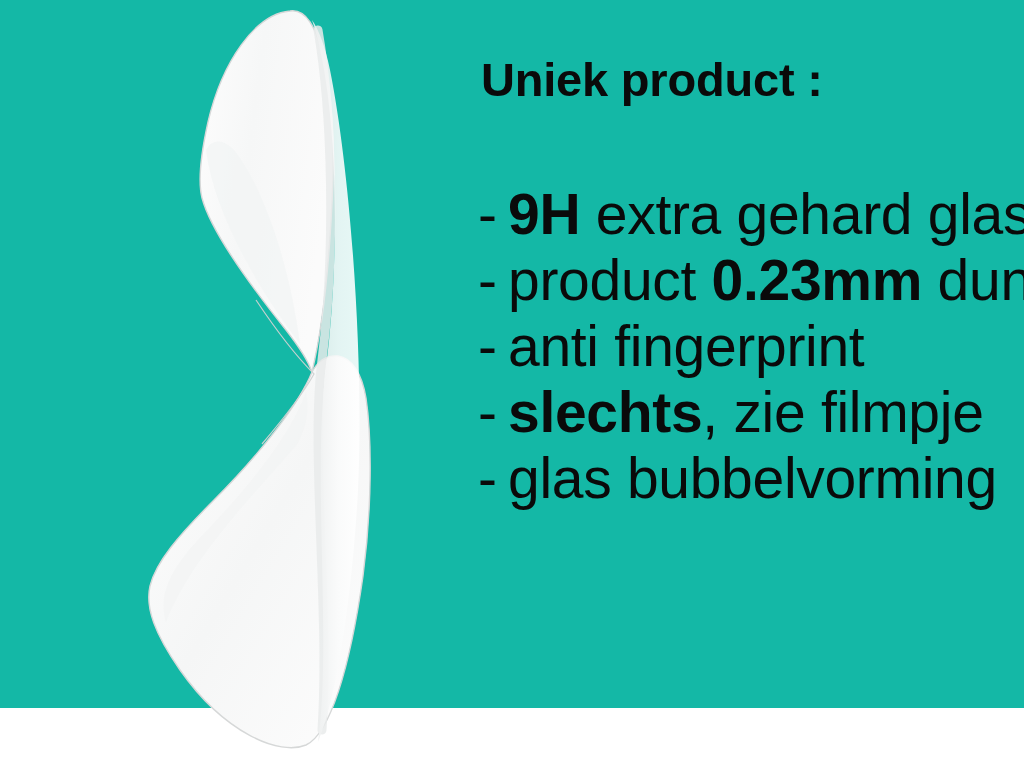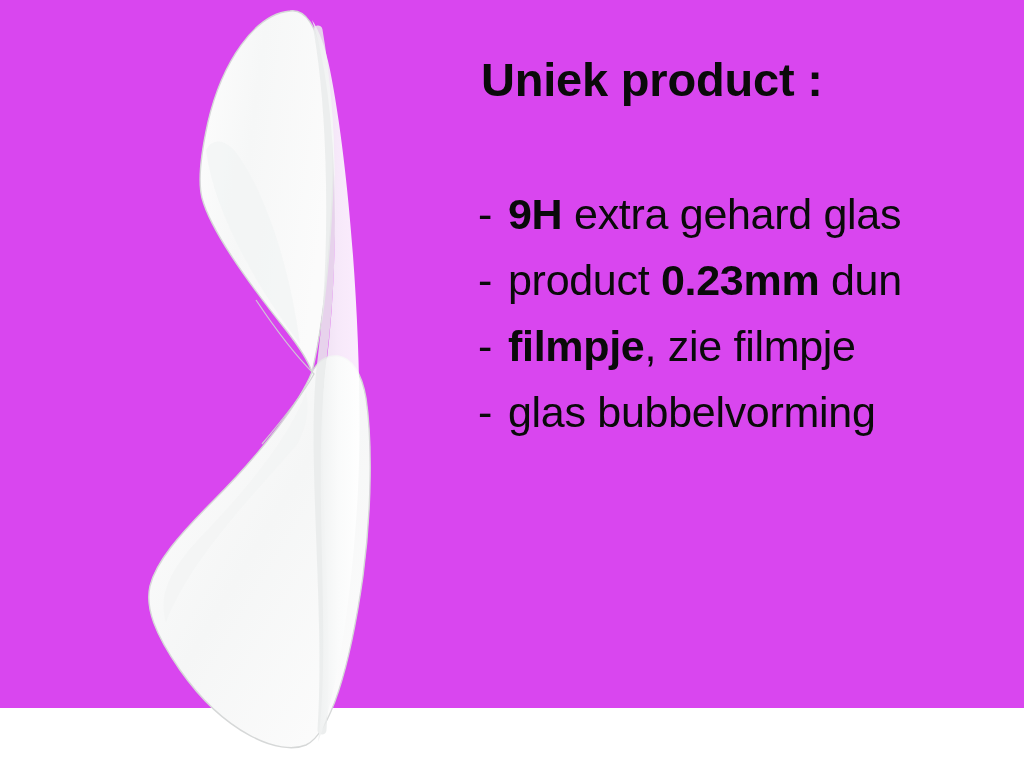--- a/index.html
+++ b/index.html
@@ -11,21 +11,21 @@
     width: 1024px;
     height: 768px;
     overflow: hidden;
     font-family: "Liberation Sans", sans-serif;
     color: #0a0a0a;
   }
   #page {
     position: relative;
     width: 1024px;
     height: 708px;
-    background: #d946ef;
+    background: #14b8a6;
   }
 
   
   #product-image {
     position: absolute;
     left: 0px;
     top: 0px;
     width: 460px;
     height: 768px;
   }
@@ -61,21 +61,21 @@
     left: 8px;
     top: 181px;
     width: 546px;
     list-style: none;
     margin: 0;
     padding: 0;
   }
   #feature-list li {
     height: 66px;
     line-height: 66px;
-    font-size: 43px;
+    font-size: 57px;
     font-weight: normal;
     white-space: nowrap;
     color: #0a0a0a;
     letter-spacing: -0.3px;
   }
   #feature-list li .bullet-dash {
     display: inline-block;
     width: 30px;
   }
   #feature-list li .strong {
@@ -159,23 +159,26 @@
     <ul id="feature-list">
 
       <li>
         <span class="bullet-dash">-</span><span class="strong">9H</span><span> extra gehard glas</span>
       </li>
 
       <li>
         <span class="bullet-dash">-</span><span>product </span><span class="strong">0.23mm</span><span> dun</span>
       </li>
 
+      <li>
+        <span class="bullet-dash">-</span><span>anti fingerprint</span>
+      </li>
 
       <li>
-        <span class="bullet-dash">-</span><span class="strong">filmpje</span><span>, zie filmpje</span>
+        <span class="bullet-dash">-</span><span class="strong">slechts</span><span>, zie filmpje</span>
       </li>
 
       <li>
         <span class="bullet-dash">-</span><span>glas bubbelvorming</span>
       </li>
 
 
     </ul>
   </div>
 </div>

